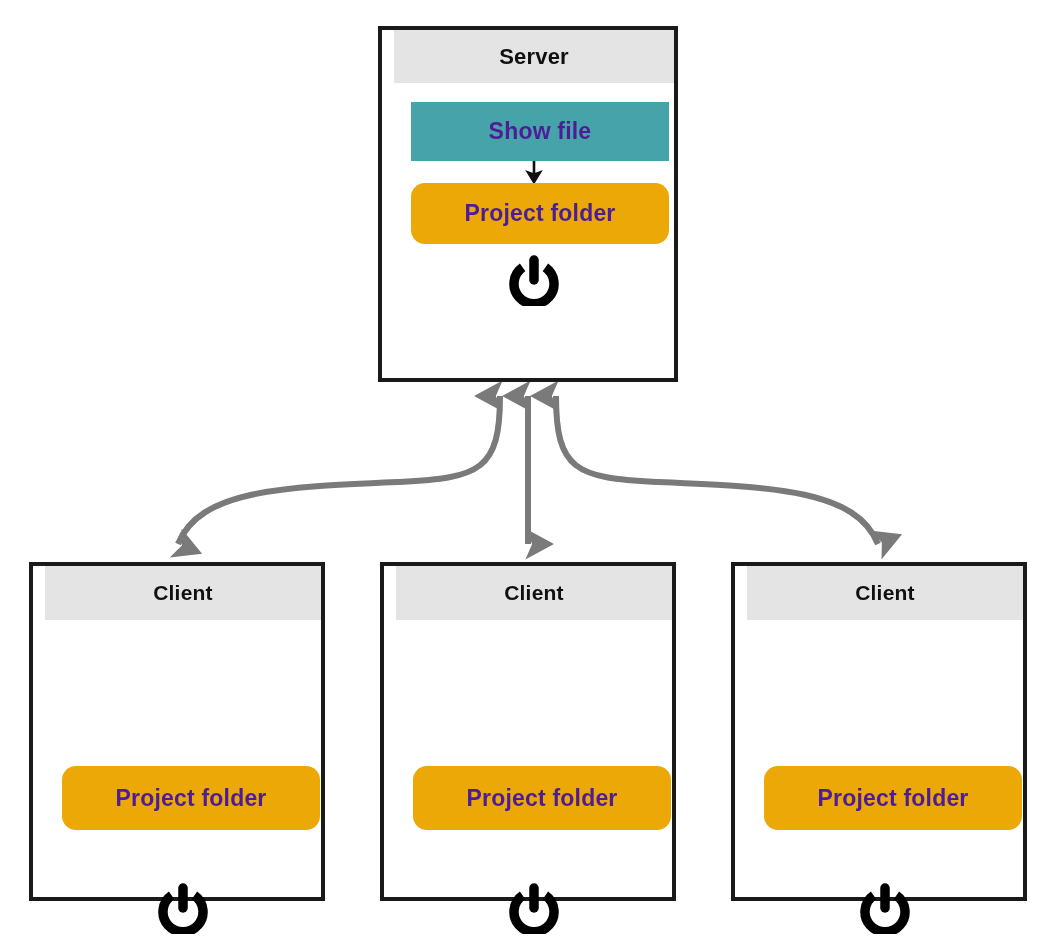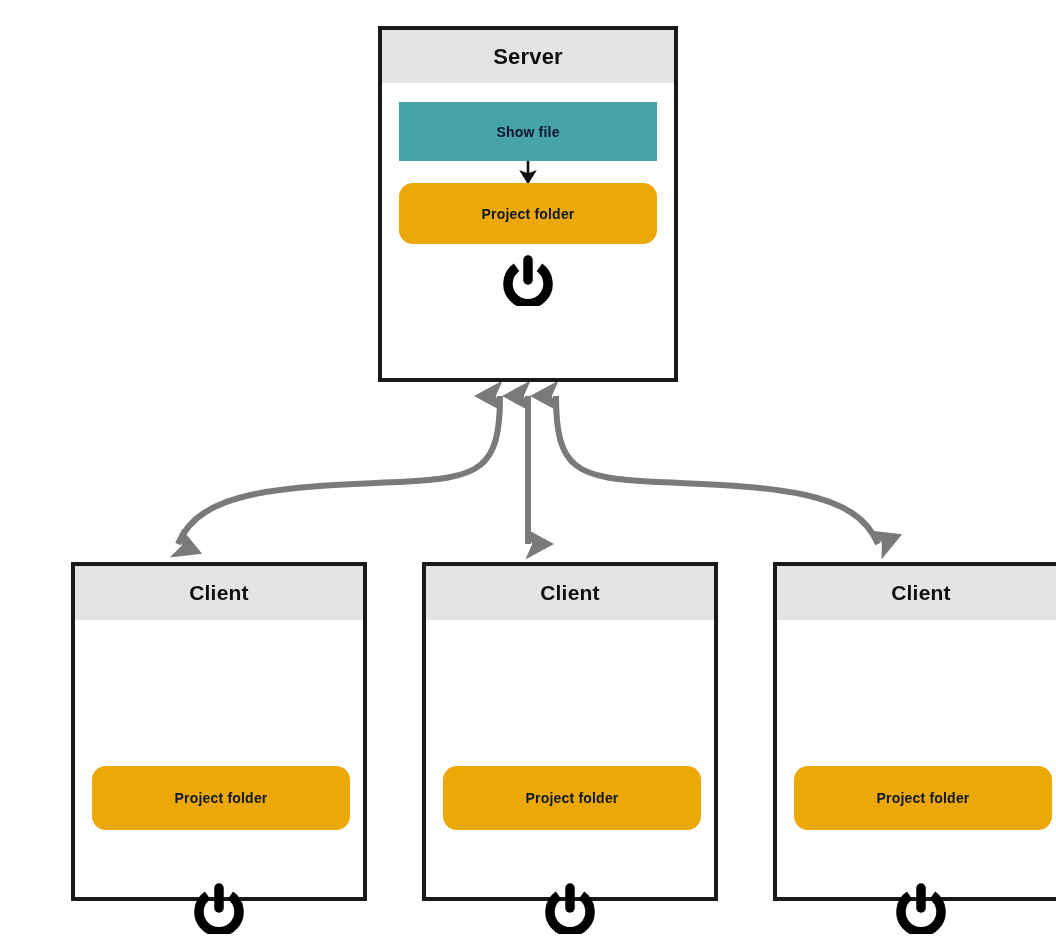--- a/index.html
+++ b/index.html
@@ -31,20 +31,21 @@
 
   
   .machine {
     position: absolute;
     z-index: 2;
     box-sizing: border-box;
     background: #ffffff;
     border: 4px solid #1a1a1a;
     display: flex;
     flex-direction: column;
+    padding-left: 12px;
   }
   .machine-title {
     flex: 0 0 auto;
     background: #e4e4e4;
     color: #101010;
     font-weight: bold;
     text-align: center;
     letter-spacing: 0.2px;
   }
   .machine-body {
@@ -64,40 +65,39 @@
     height: 53px;
     line-height: 53px;
     font-size: 22px;
   }
 
   
   .client {
     top: 562px;
     width: 296px;
     height: 339px;
-    margin-left: 42px;
   }
   .client-1 { left: 29px; }
   .client-2 { left: 380px; }
   .client-3 { left: 731px; }
   .client .machine-title {
     height: 54px;
     line-height: 54px;
     font-size: 21px;
   }
 
   
   .bar {
     position: absolute;
     display: flex;
     align-items: center;
     justify-content: center;
-    color: #0f172a;
+    color: #4c1d95;
     font-weight: bold;
-    font-size: 14px;
+    font-size: 23px;
     letter-spacing: 0.2px;
     text-align: center;
   }
   .bar-teal   { background: #47a3aa; }
   .bar-orange { background: #eba806; border-radius: 14px; }
 
   
   .server .bar-showfile {
     left: 17px;
     top: 19px;

